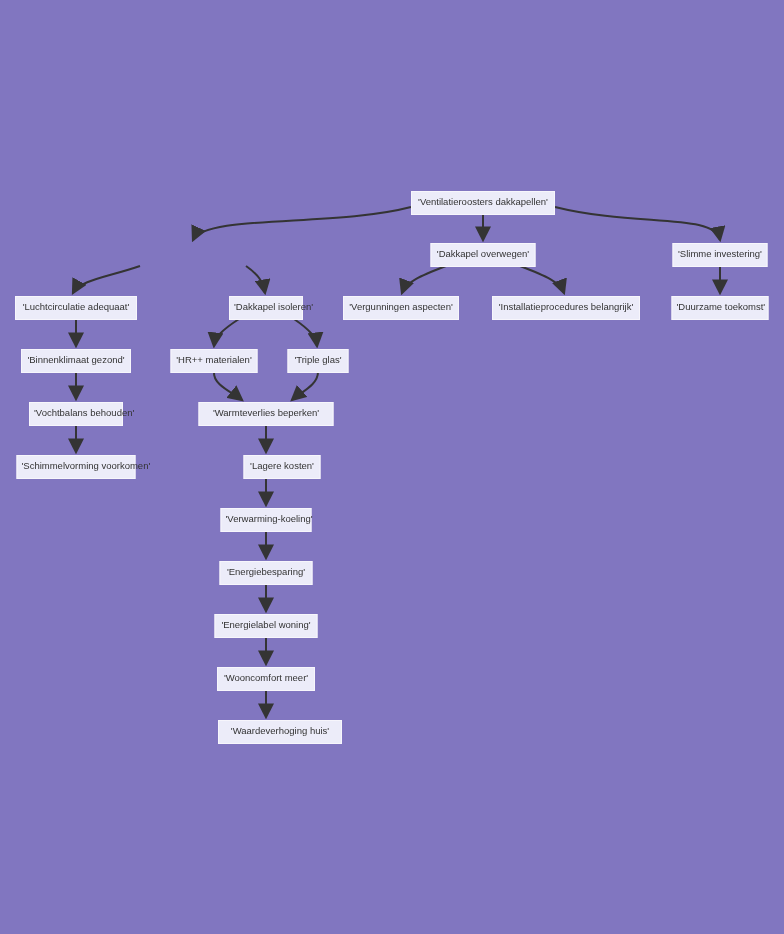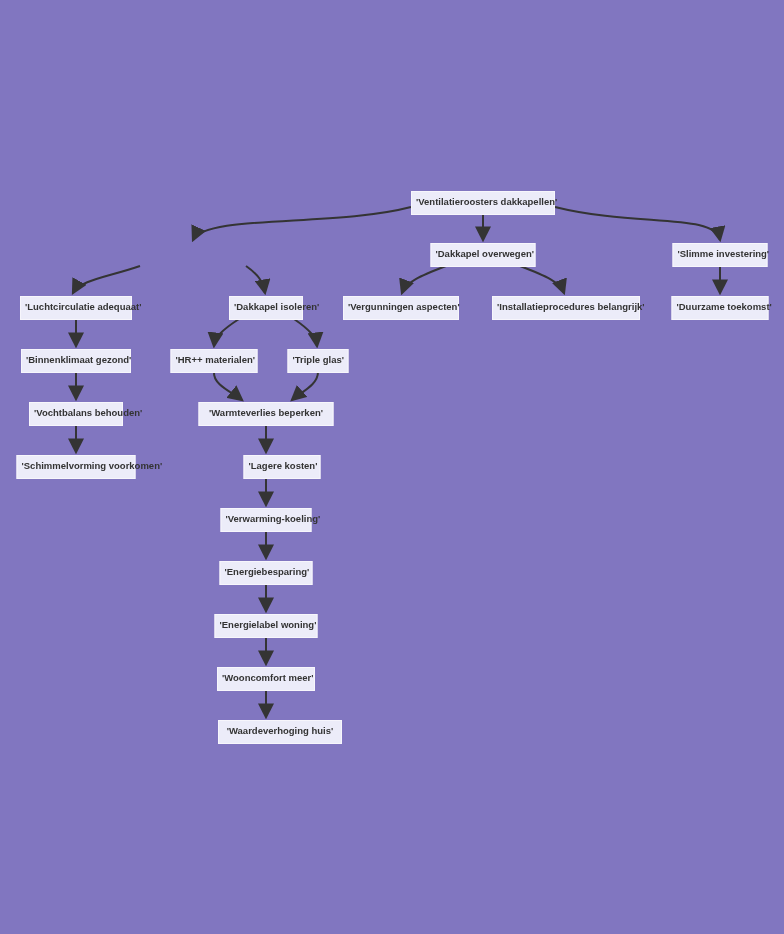--- a/index.html
+++ b/index.html
@@ -26,21 +26,20 @@
     box-sizing:border-box;
     height:24px;
     background:var(--node-fill);
     border:1.5px solid var(--node-border);
     color:var(--node-text);
     font-size:9.5px;
     line-height:20px;
     text-align:center;
     white-space:nowrap;
     padding:0 4px;
-    font-weight:bold;
   }
 </style>
 </head>
 <body>
 
 <div class="stage">
 
   <svg class="edges" width="784" height="934" viewBox="0 0 784 934">
     <defs>
       <marker id="arrow" viewBox="0 0 10 10" refX="8.5" refY="5" markerWidth="8" markerHeight="8" orient="auto-start-reverse">
@@ -66,21 +65,21 @@
     <path d="M266,478 L266,505" marker-end="url(#arrow)"></path>
     <path d="M266,531 L266,558" marker-end="url(#arrow)"></path>
     <path d="M266,584 L266,611" marker-end="url(#arrow)"></path>
     <path d="M266,637 L266,664" marker-end="url(#arrow)"></path>
     <path d="M266,690 L266,717" marker-end="url(#arrow)"></path>
   </svg>
 
   <div class="node" style="left:483px;top:191px;width:144px">'Ventilatieroosters dakkapellen'</div>
   <div class="node" style="left:483px;top:243px;width:105px">'Dakkapel overwegen'</div>
   <div class="node" style="left:720px;top:243px;width:95px">'Slimme investering'</div>
-  <div class="node" style="left:76px;top:296px;width:112px">'Luchtcirculatie adequaat'</div>
+  <div class="node" style="left:76px;top:296px;width:122px">'Luchtcirculatie adequaat'</div>
   <div class="node" style="left:266px;top:296px;width:74px">'Dakkapel isoleren'</div>
   <div class="node" style="left:401px;top:296px;width:116px">'Vergunningen aspecten'</div>
   <div class="node" style="left:566px;top:296px;width:148px">'Installatieprocedures belangrijk'</div>
   <div class="node" style="left:720px;top:296px;width:97px">'Duurzame toekomst'</div>
   <div class="node" style="left:76px;top:349px;width:110px">'Binnenklimaat gezond'</div>
   <div class="node" style="left:214px;top:349px;width:87px">'HR++ materialen'</div>
   <div class="node" style="left:318px;top:349px;width:61px">'Triple glas'</div>
   <div class="node" style="left:76px;top:402px;width:94px">'Vochtbalans behouden'</div>
   <div class="node" style="left:266px;top:402px;width:135px">'Warmteverlies beperken'</div>
   <div class="node" style="left:76px;top:455px;width:119px">'Schimmelvorming voorkomen'</div>

